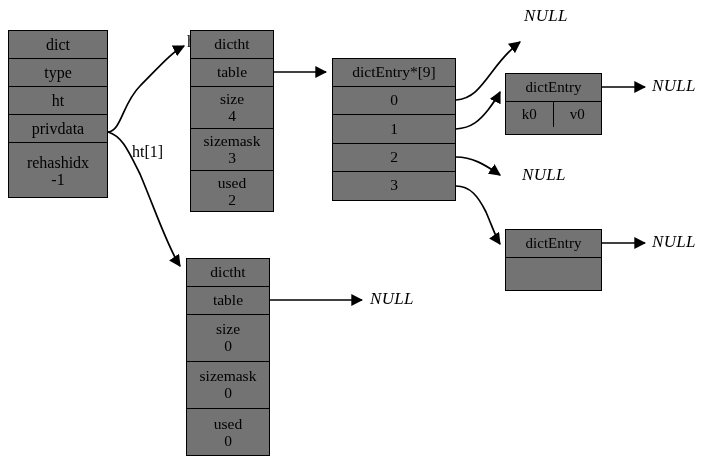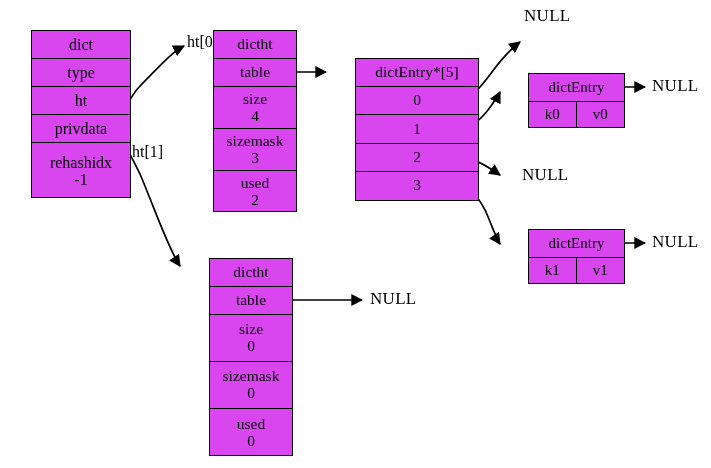--- a/index.html
+++ b/index.html
@@ -22,41 +22,41 @@
     position: absolute;
     left: 0;
     top: 0;
     width: 711px;
     height: 468px;
     pointer-events: none;
   }
   .box {
     position: absolute;
     border: 1.6px solid #000;
-    background: #d946ef;
-    box-sizing: border-box;
-    margin-left: 23px;
+    background: #737373;
+    box-sizing: border-box;
   }
   .cell {
     border-bottom: 1.6px solid #000;
     box-sizing: border-box;
     display: flex;
     align-items: center;
     justify-content: center;
     flex-direction: column;
     text-align: center;
     line-height: 1.08;
   }
   .cell.last { border-bottom: none; }
   .cell .v { display: block; }
   .nulltext {
     position: absolute;
     font-size: 17px;
     letter-spacing: 0.3px;
     white-space: nowrap;
+    font-style: italic;
   }
   .htlabel {
     position: absolute;
     font-size: 16px;
     white-space: nowrap;
   }
   
   #dict-box {
     left: 8px; top: 30px; width: 100px; height: 168px;
     font-size: 16px;
@@ -78,21 +78,21 @@
   #dictht1-box .cell { height: 28px; }
   #dictht1-box .cell.tall { height: 47px; }
   
   #table-box {
     left: 332px; top: 58px; width: 124px; height: 143px;
     font-size: 15.5px;
   }
   #table-box .cell { height: 28.2px; }
   
   .entry-box {
-    width: 97px; height: 55px;
+    width: 97px; height: 62px;
     font-size: 15px;
   }
   .entry-box .head {
     height: 28px;
     border-bottom: 1.6px solid #000;
     display: flex; align-items: center; justify-content: center;
     box-sizing: border-box;
   }
   .entry-box .kv {
     height: 25.4px;
@@ -200,21 +200,21 @@
       <span class="v">0</span>
     </div>
     <div class="cell tall last">
       <span class="v">used</span>
       <span class="v">0</span>
     </div>
   </div>
 
   <div class="box" id="table-box">
     <div class="cell">
-      <span class="v">dictEntry*[5]</span>
+      <span class="v">dictEntry*[9]</span>
     </div>
     <div class="cell">
       <span class="v">0</span>
     </div>
     <div class="cell">
       <span class="v">1</span>
     </div>
     <div class="cell">
       <span class="v">2</span>
     </div>
@@ -234,28 +234,20 @@
       <div class="val">
         <span>v0</span>
       </div>
     </div>
   </div>
 
   <div class="box entry-box" id="entry1-box">
     <div class="head">
       <span>dictEntry</span>
     </div>
-    <div class="kv">
-      <div class="k">
-        <span>k1</span>
-      </div>
-      <div class="val">
-        <span>v1</span>
-      </div>
-    </div>
   </div>
 
   <div class="nulltext" style="left:524px; top:6px;">NULL</div>
   <div class="nulltext" style="left:522px; top:165px;">NULL</div>
   <div class="nulltext" style="left:652px; top:76px;">NULL</div>
   <div class="nulltext" style="left:652px; top:232px;">NULL</div>
   <div class="nulltext" style="left:370px; top:289px;">NULL</div>
 
 </div>
 

